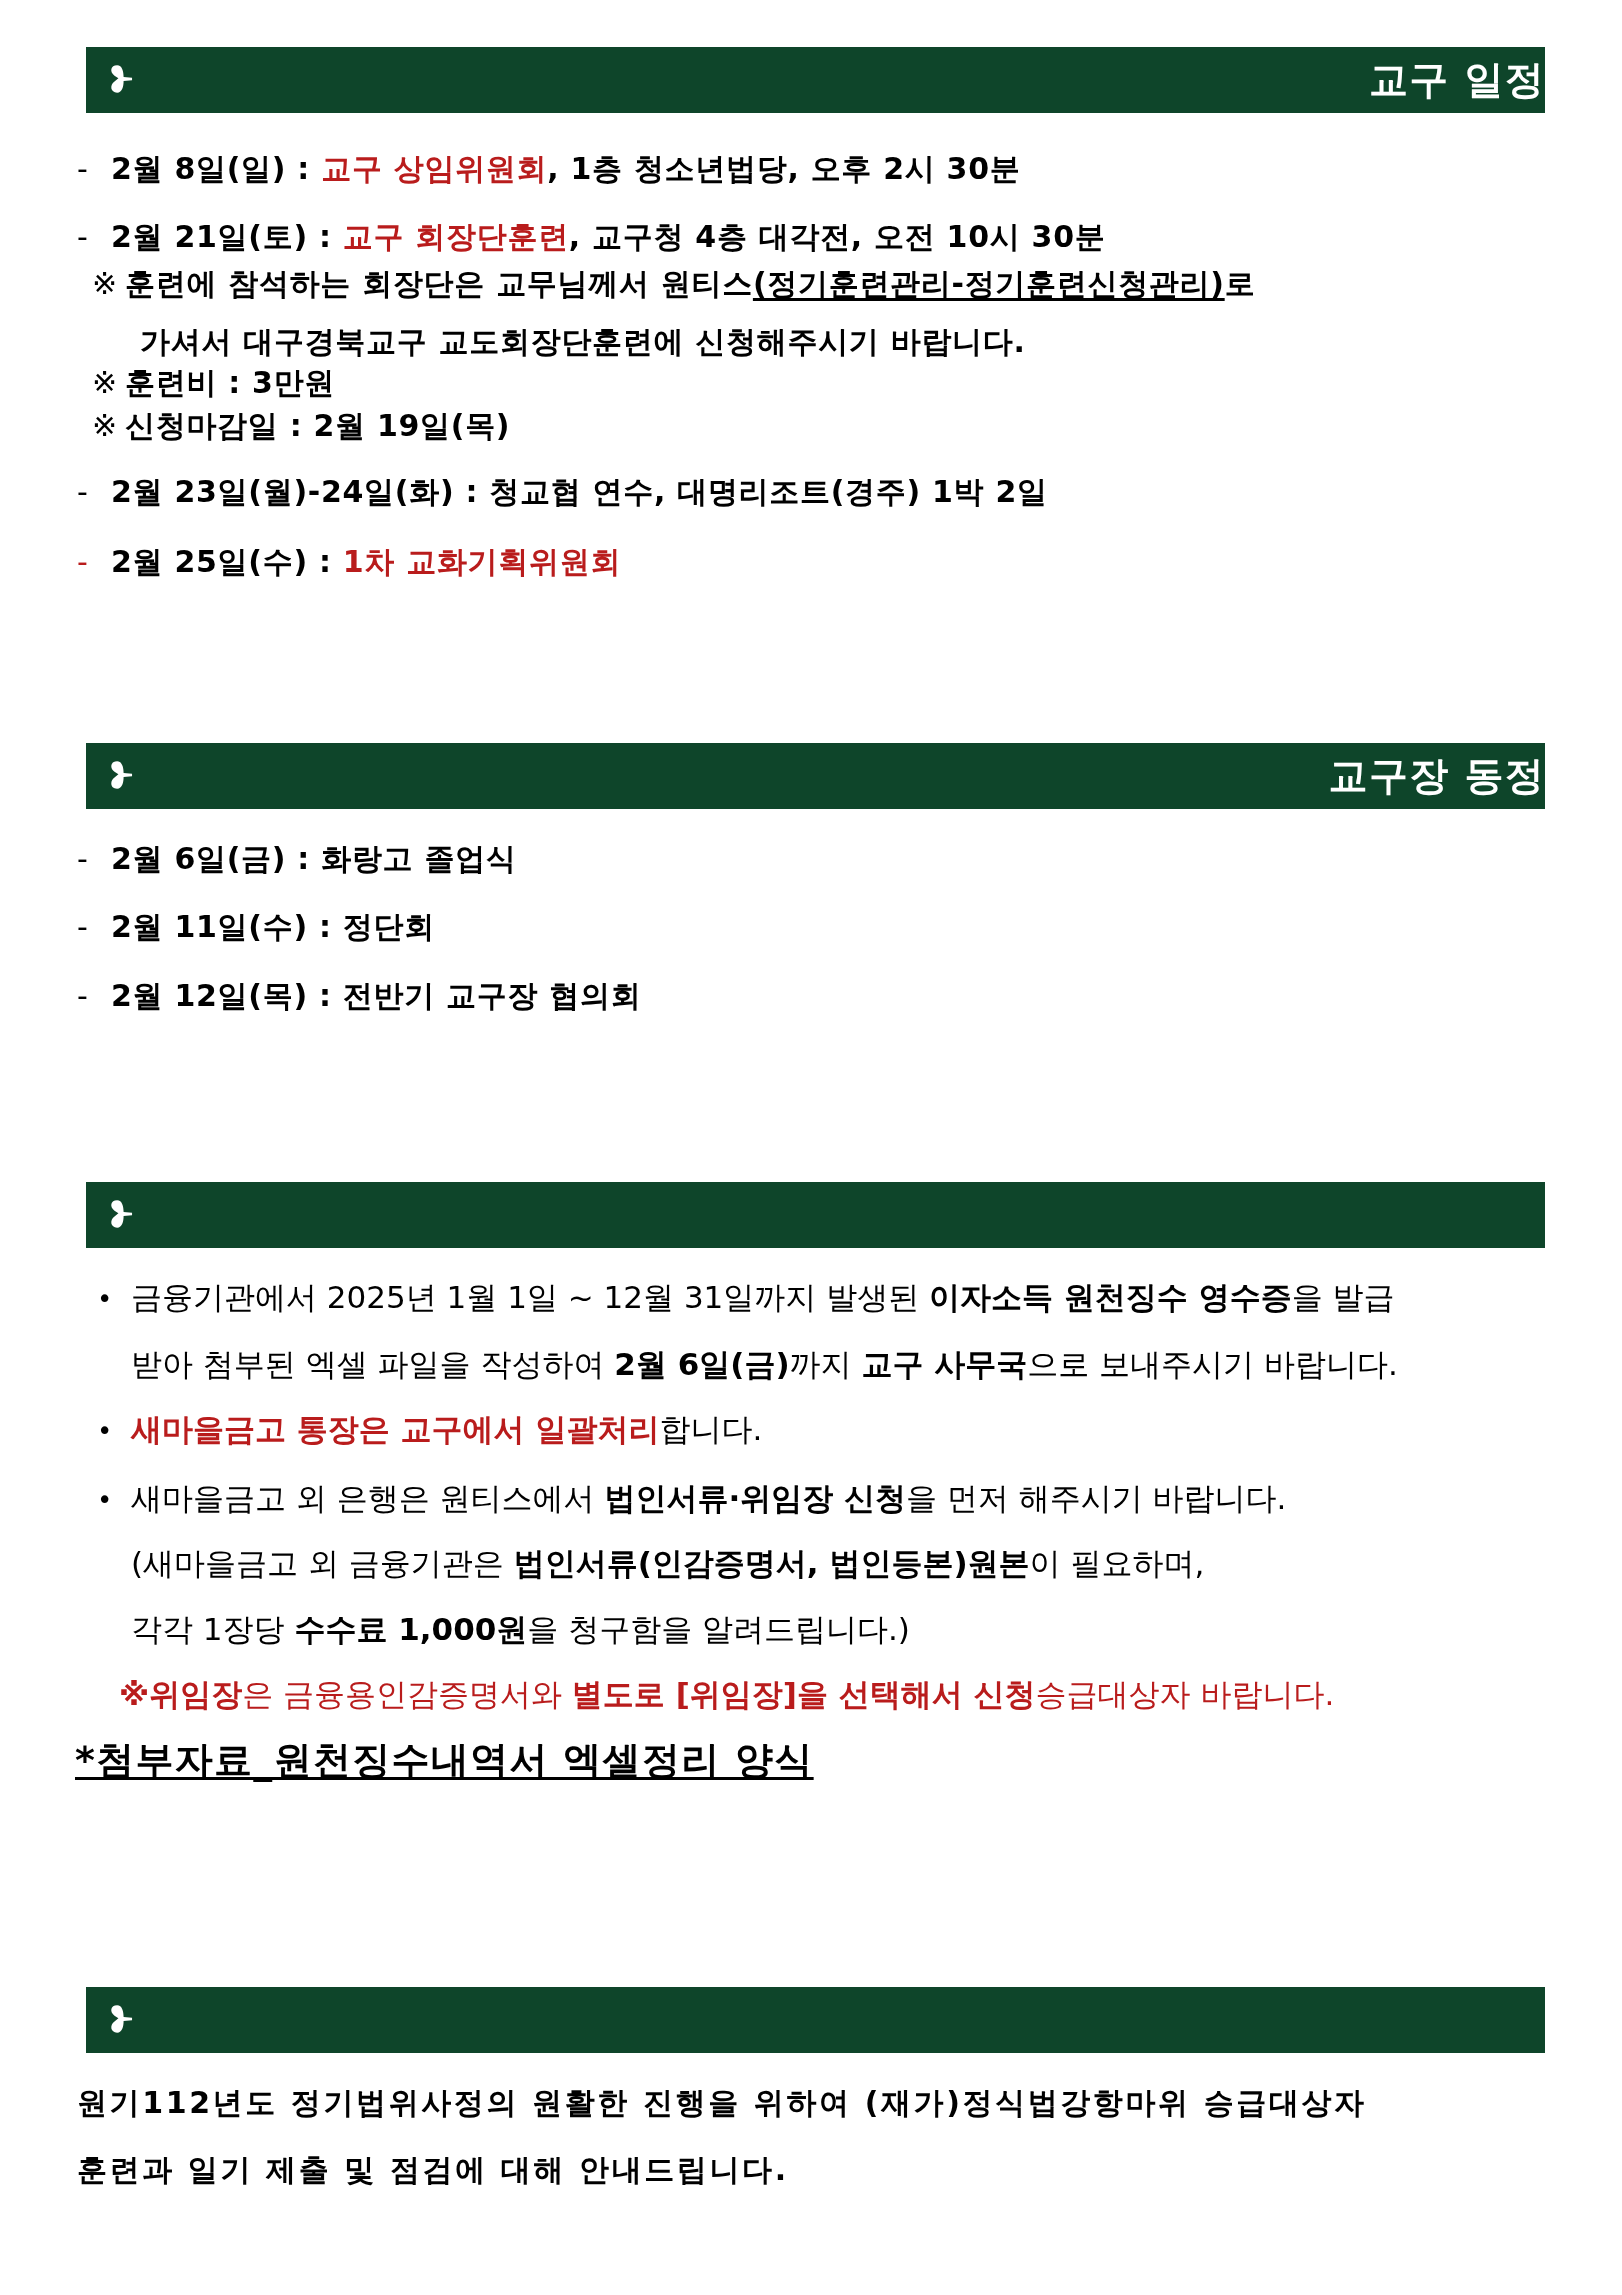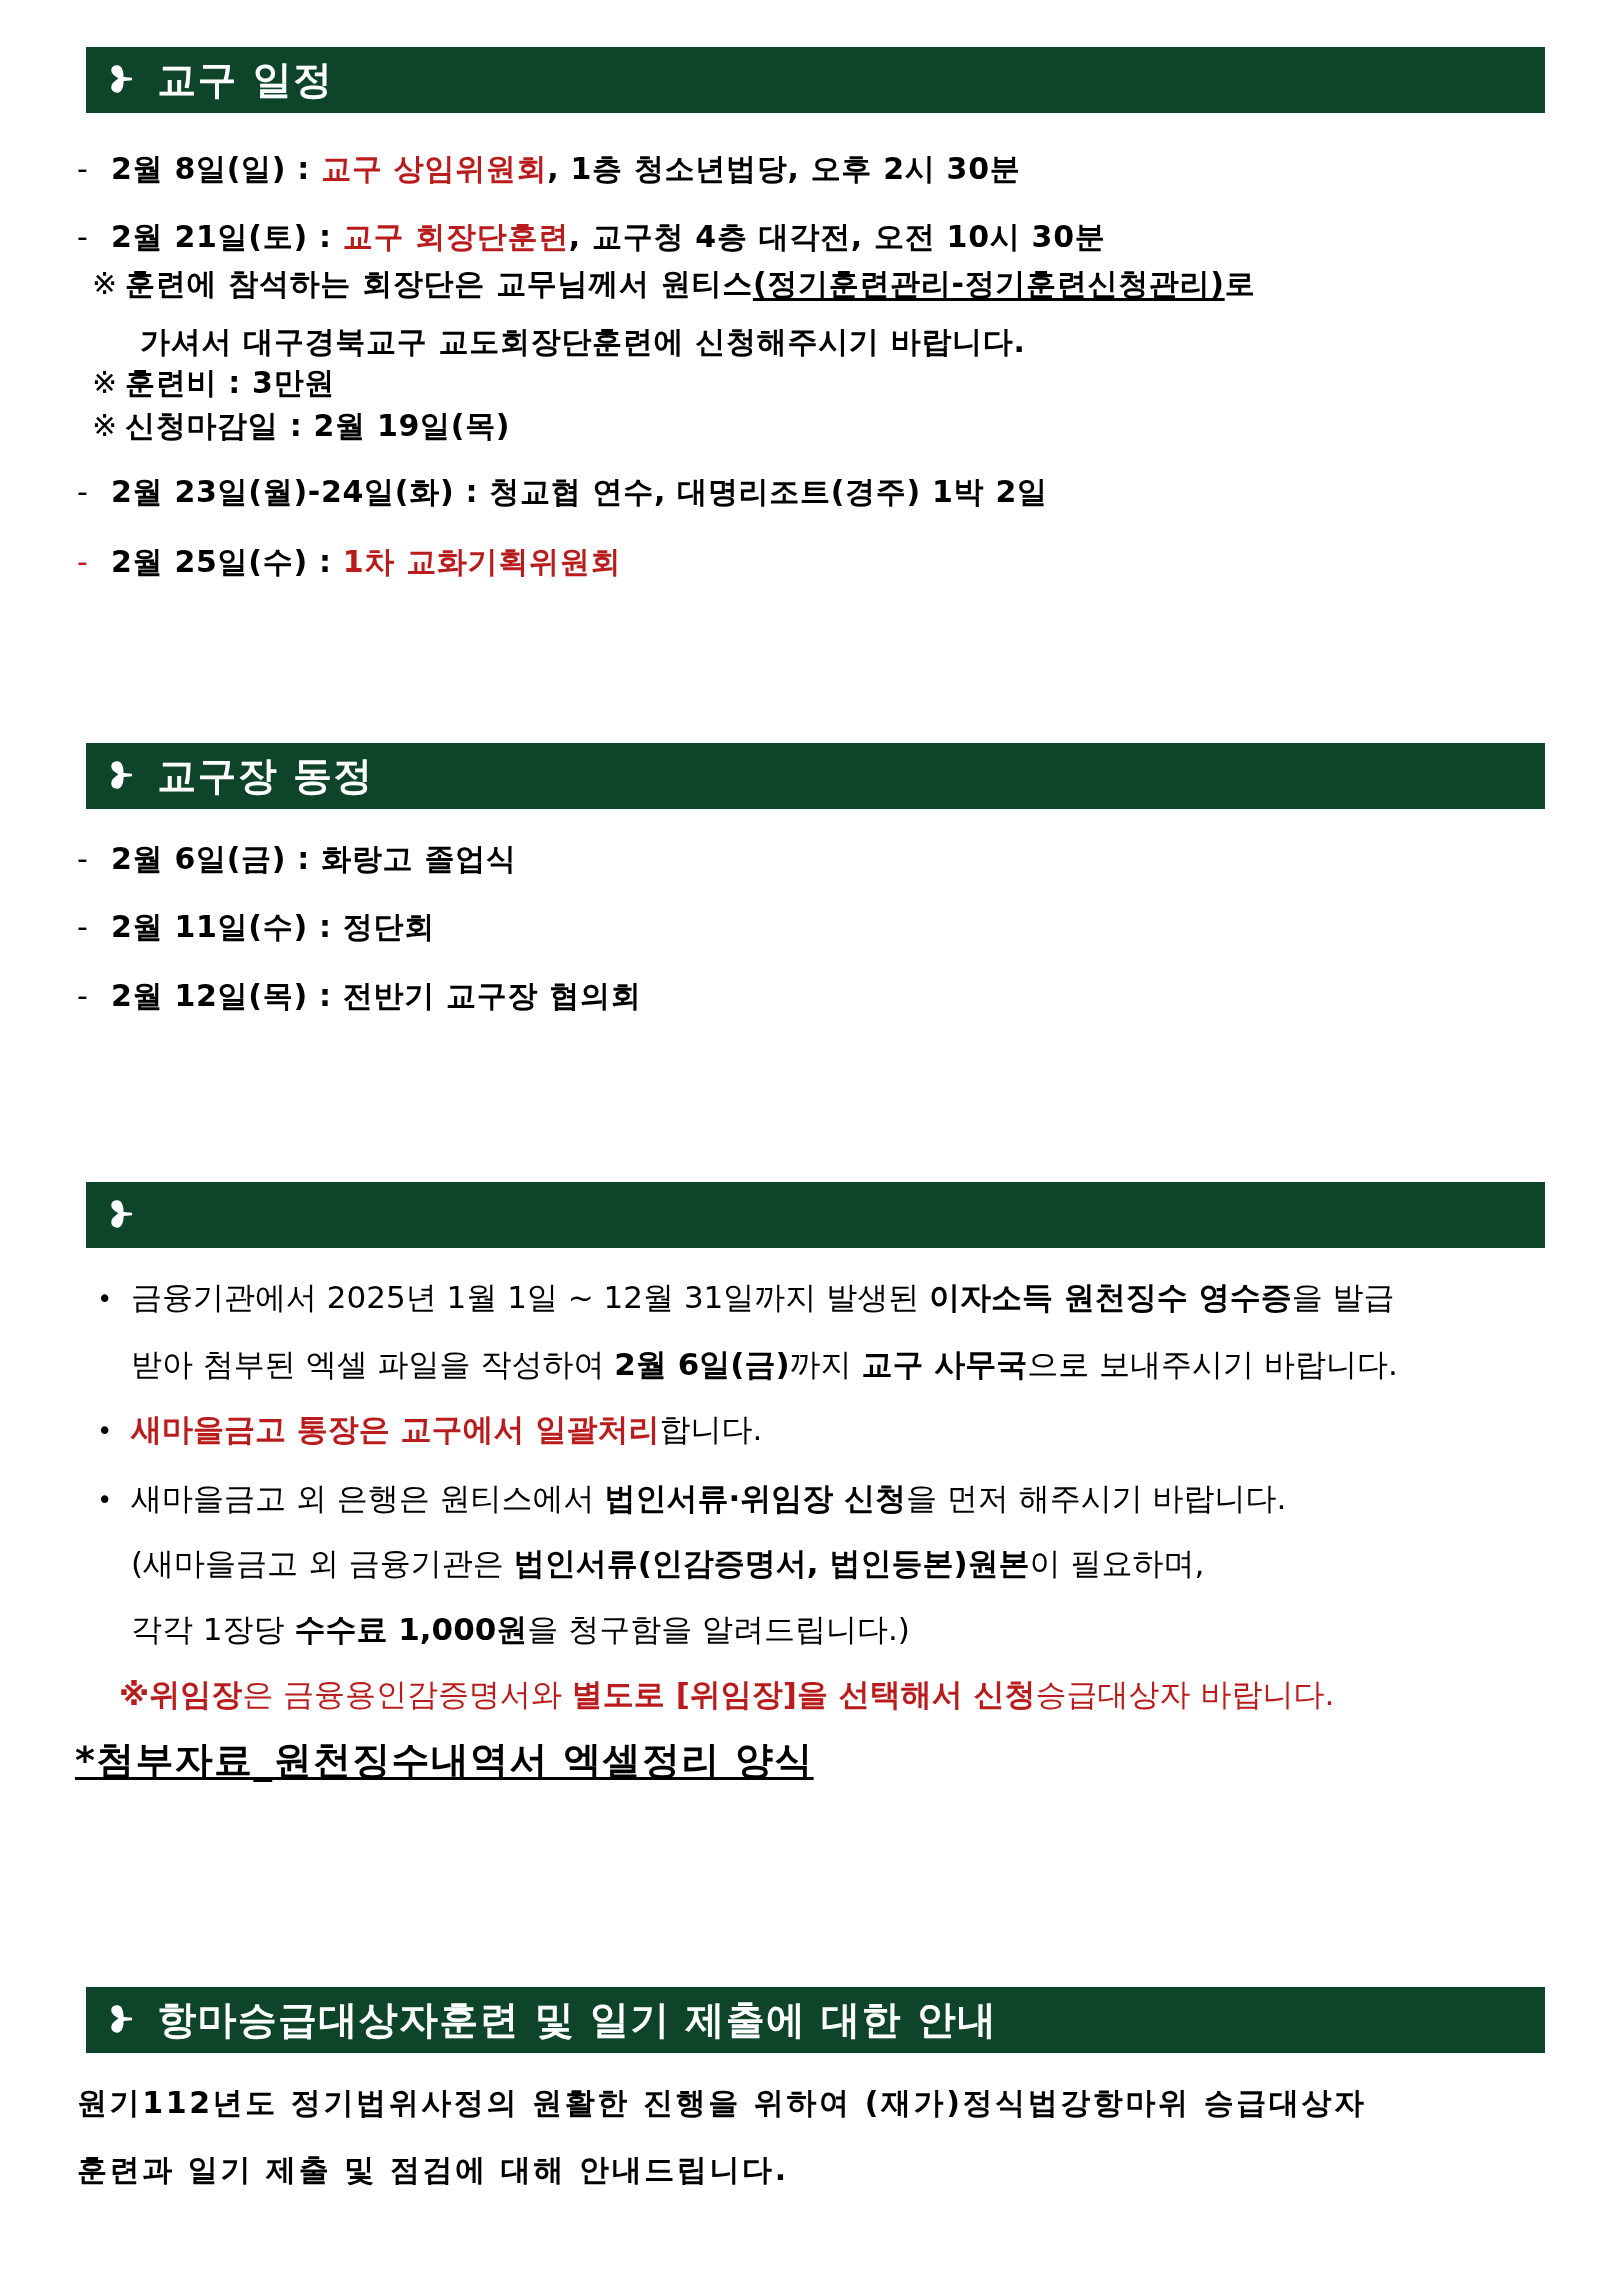--- a/index.html
+++ b/index.html
@@ -1,19 +1,19 @@
 <!DOCTYPE html>
 <html style="font-size:10.5px"><head>
 <meta charset="utf-8">
 <style>
   html, body { margin:0; padding:0; background:#ffffff; }
   body { width:1623px; height:2295px; position:relative; overflow:hidden;
          font-family:"DejaVu Sans","Liberation Sans",sans-serif; color:#000; }
   .banner { position:absolute; left:86px; width:1459px; height:66px; background:#0e452a;
-            color:#fff; display:flex; align-items:center; }
+            color:#fff; display:flex; align-items:center;justify-content:space-between; }
   .banner .heart { display:inline-block; width:26px; margin-left:21.6px; margin-right:23.6px; }
   .banner .title { font-size:39px; font-weight:bold; letter-spacing:1.3px; white-space:nowrap; }
   .line { position:absolute; left:77px; white-space:nowrap; font-size:30px; line-height:39px; }
   .b { font-weight:bold; }
   .red { color:#b91c1c; }
   .dash { display:inline-block; width:34px; font-weight:normal; }
   .sched { font-weight:bold; letter-spacing:0.7px; }
   .note { left:92px; font-weight:bold; letter-spacing:0.7px; }
   .note .mark { display:inline-block; width:33px; font-weight:normal; }
   .u { text-decoration:underline; text-underline-offset:3.9px; }
@@ -110,18 +110,17 @@
   <span class="b">※위임장</span><span>은 금융용인감증명서와 </span><span class="b">별도로 [위임장]을 선택해서 신청</span><span>승급대상자 바랍니다.</span>
 </div>
 <div class="line b u" style="top:1741px; left:75px; font-size:38px; letter-spacing:1.3px;">*첨부자료_원천징수내역서 엑셀정리 양식</div>
 
 <div class="banner" style="top:1987px;">
   <span class="heart">
     <svg width="26" height="30" viewBox="0 0 40 46">
         <path d="M14 2 C4 2 2 12 10 18 L16 22 L10 27 C2 33 4 44 14 44 C22 44 24 34 24 26 L37 25 L37 21 L24 20 C24 12 22 2 14 2 Z" fill="#fff"></path>
       </svg>
   </span>
-  <span class="title">항마승급대상자훈련 및 일기 제출에 대한 안내</span>
 </div>
 
 <div class="line para" style="top:2083px;"> 원기112년도 정기법위사정의 원활한 진행을 위하여 (재가)정식법강항마위 승급대상자</div>
 <div class="line para" style="top:2150px;">훈련과 일기 제출 및 점검에 대해 안내드립니다.</div>
 
 
 </body></html>

